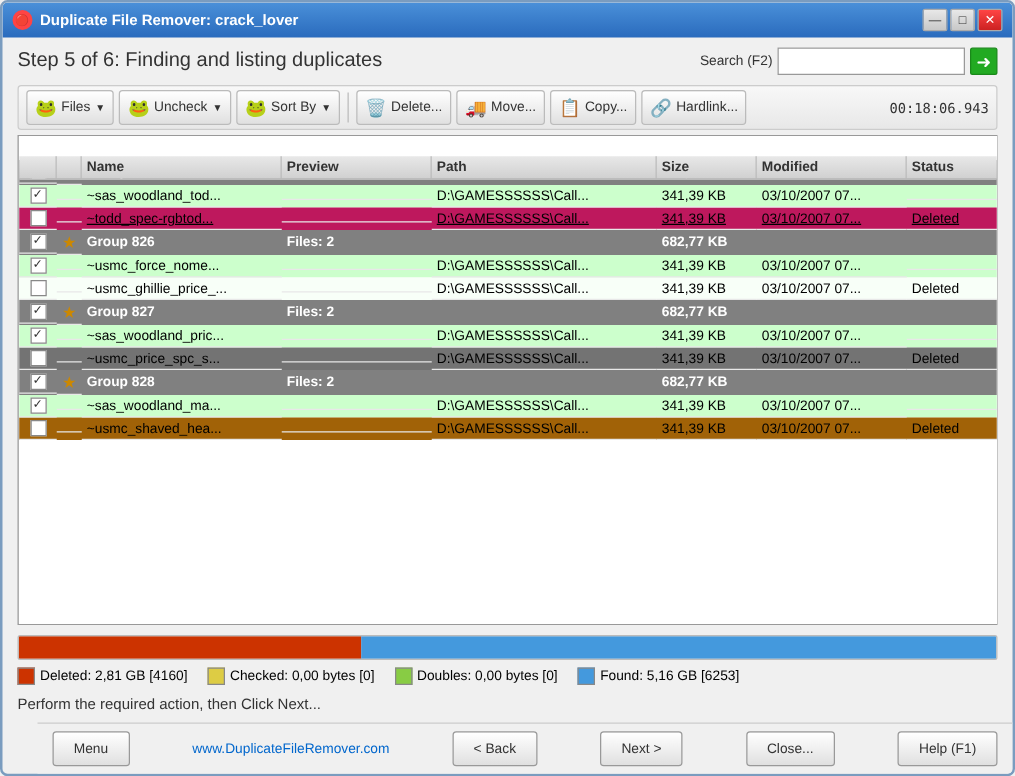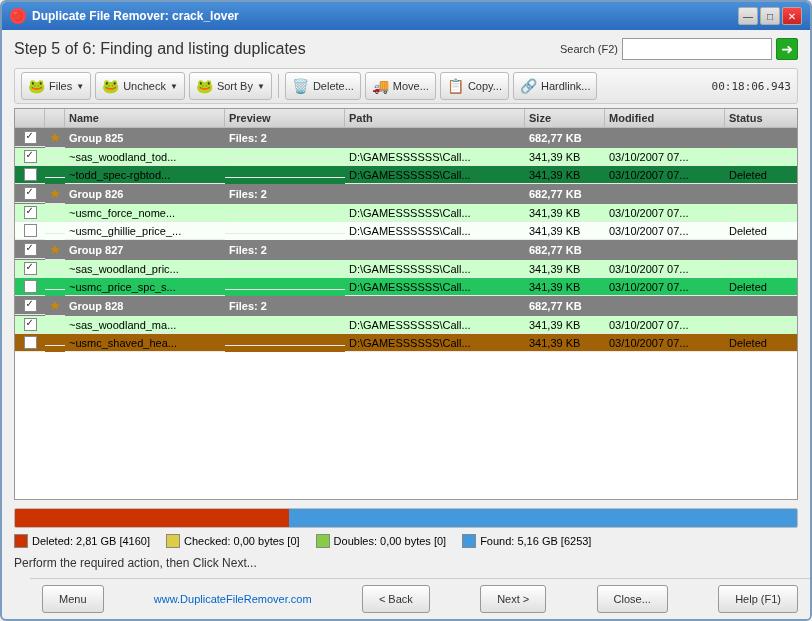--- a/index.html
+++ b/index.html
@@ -26,21 +26,21 @@
     
     .toolbar { display: flex; align-items: center; background: linear-gradient(to bottom, #f8f8f8, #e8e8e8); border: 1px solid #ccc; border-radius: 3px; padding: 3px 6px; margin-bottom: 4px; gap: 4px; height: 36px; }
     .toolbar-btn { display: flex; align-items: center; gap: 3px; padding: 3px 6px; border: 1px solid #bbb; border-radius: 3px; background: linear-gradient(to bottom, #ffffff, #e0e0e0); cursor: pointer; font-size: 11px; color: #333; height: 28px; }
     .toolbar-icon { width: 18px; height: 18px; display: flex; align-items: center; justify-content: center; font-size: 14px; }
     .toolbar-arrow { font-size: 8px; margin-left: 1px; }
     .toolbar-separator { width: 1px; height: 24px; background: #bbb; margin: 0 2px; }
     .timer { margin-left: auto; font-size: 11px; color: #333; font-family: monospace; }
     
     .table-container { flex: 1; border: 1px solid #999; overflow-y: auto; background: white; min-height: 0; }
     
-    .table-header { display: grid; grid-template-columns: 30px 20px 160px 120px 180px 80px 120px 80px 16px; background: linear-gradient(to bottom, #e8e8e8, #d0d0d0); border-bottom: 1px solid #bbb; position: sticky; top: 0; z-index: 10; }
+    .table-header { display: grid; grid-template-columns: 30px 20px 160px 120px 180px 80px 120px 80px 16px; background: linear-gradient(to bottom, #e8e8e8, #d0d0d0); border-bottom: 1px solid #bbb; position: sticky; top: 16px; z-index: 10; }
     .th { padding: 3px 4px; font-size: 11px; font-weight: bold; color: #333; border-right: 1px solid #bbb; white-space: nowrap; overflow: hidden; }
     
     .group-row { display: grid; grid-template-columns: 30px 20px 160px 120px 180px 80px 120px 80px; background: #808080; color: white; align-items: center; }
     .data-row { display: grid; grid-template-columns: 30px 20px 160px 120px 180px 80px 120px 80px; align-items: center; }
     .data-row.green { background: #ccffcc; }
     .cell { padding: 2px 4px; font-size: 11px; overflow: hidden; white-space: nowrap; border-bottom: 1px solid #e8e8e8; }
     .cell-checkbox { display: flex; align-items: center; justify-content: center; padding: 2px; }
     .cell-icon { display: flex; align-items: center; justify-content: center; }
     
     .group-cell { padding: 3px 4px; font-size: 11px; font-weight: bold; }
@@ -162,21 +162,21 @@
             <div class="checkbox-styled checked"></div>
           </div>
         <div class="cell cell-icon"></div>
         <div class="cell">~sas_woodland_tod...</div>
         <div class="cell"></div>
         <div class="cell">D:\GAMESSSSSS\Call...</div>
         <div class="cell">341,39 KB</div>
         <div class="cell">03/10/2007 07...</div>
         <div class="cell"></div>
       </div>
-      <div class="data-row" style="background:#15803d;">
+      <div class="data-row" style="background:#be185d;text-decoration:underline;">
         <div class="cell cell-checkbox">
             <div class="checkbox-styled"></div>
           </div>
         <div class="cell cell-icon"></div>
         <div class="cell">~todd_spec-rgbtod...</div>
         <div class="cell"></div>
         <div class="cell">D:\GAMESSSSSS\Call...</div>
         <div class="cell">341,39 KB</div>
         <div class="cell">03/10/2007 07...</div>
         <div class="cell">Deleted</div>
@@ -240,21 +240,21 @@
             <div class="checkbox-styled checked"></div>
           </div>
         <div class="cell cell-icon"></div>
         <div class="cell">~sas_woodland_pric...</div>
         <div class="cell"></div>
         <div class="cell">D:\GAMESSSSSS\Call...</div>
         <div class="cell">341,39 KB</div>
         <div class="cell">03/10/2007 07...</div>
         <div class="cell"></div>
       </div>
-      <div class="data-row" style="background:#22c55e;">
+      <div class="data-row" style="background:#737373;">
         <div class="cell cell-checkbox">
             <div class="checkbox-styled"></div>
           </div>
         <div class="cell cell-icon"></div>
         <div class="cell">~usmc_price_spc_s...</div>
         <div class="cell"></div>
         <div class="cell">D:\GAMESSSSSS\Call...</div>
         <div class="cell">341,39 KB</div>
         <div class="cell">03/10/2007 07...</div>
         <div class="cell">Deleted</div>

